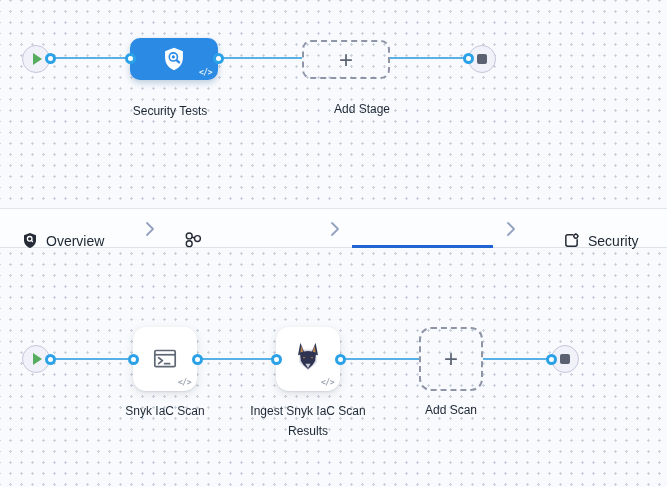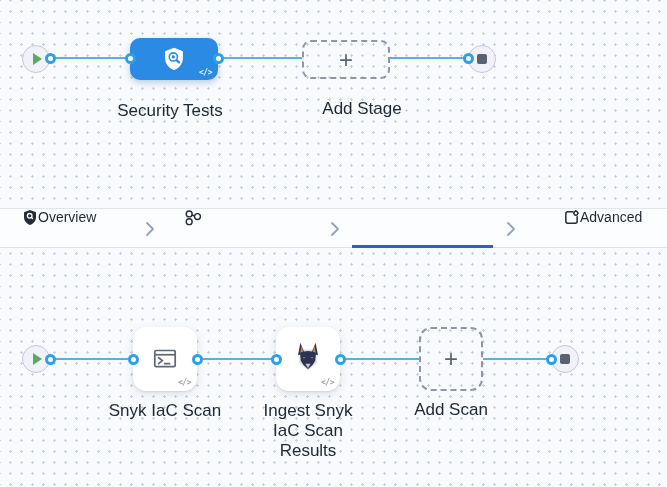--- a/index.html
+++ b/index.html
@@ -44,31 +44,31 @@
     display:flex; align-items:center; justify-content:center; cursor:pointer;
   }
   .plus-glyph { font-size:24px; font-weight:300; color:#5c6474; line-height:1; }
   .code-badge {
     position:absolute; font-size:8px; font-weight:700; letter-spacing:-.5px;
     font-family:"DejaVu Sans Mono", monospace;
   }
   .code-badge.on-blue { color:rgba(255,255,255,.9); right:6px; bottom:3px; }
   .code-badge.on-white { color:#99a0ac; right:6px; bottom:4px; }
   .node-label {
-    position:absolute; text-align:center; font-size:17px; font-weight:500;
+    position:absolute; text-align:center; font-size:12px; font-weight:500;
     color:#1e2834; line-height:20px; z-index:2;
   }
   
   .tabbar {
     position:absolute; left:0; top:208px; width:667px; height:40px;
     background:#fcfdfe; border-top:1px solid #e2e5ea; border-bottom:1px solid #dfe2e7;
     z-index:5;
   }
   .tab {
-    position:absolute; top:0; height:40px; display:flex; align-items:flex-start; gap:0;
+    position:absolute; top:0; height:40px; display:flex; align-items:flex-end; gap:8px;
     font-size:14px; color:#1d2734; cursor:pointer;
   }
   .tab.active { font-weight:700; color:#121a24; }
   .tab-underline {
     position:absolute; left:352px; bottom:-1px; width:141px; height:3px;
     background:#2065d2; z-index:6;
   }
   .tab-sep { position:absolute; top:12px; z-index:6; }
   svg { display:block; }
 </style>
@@ -160,21 +160,21 @@
     </span>
 
     <div class="tab" style="left:563px;">
       <span>
         <svg width="17" height="17" viewBox="0 0 18 18">
           <path d="M10.5 3 H5 C3.9 3 3 3.9 3 5 V13 C3 14.1 3.9 15 5 15 H13 C14.1 15 15 14.1 15 13 V8.2" fill="none" stroke="#262c37" stroke-width="1.6" stroke-linecap="round"></path>
           <circle cx="13.6" cy="4.4" r="2" fill="none" stroke="#262c37" stroke-width="1.4"></circle>
           <path d="M13.6 1.4 v1.2 M13.6 6.2 v1.2 M10.6 4.4 h1.2 M15.4 4.4 h1.2" stroke="#262c37" stroke-width="1.2"></path>
         </svg>
       </span>
-      <span>Advanced</span>
+      <span>Security</span>
     </div>
   </div>
 
   <div>
     <div class="edge" style="left:50px; top:358px; width:83px;"></div>
     <div class="edge" style="left:197px; top:358px; width:79px;"></div>
     <div class="edge" style="left:340px; top:358px; width:79px;"></div>
     <div class="edge" style="left:483px; top:358px; width:68px;"></div>
 
     <div class="terminal-node" style="left:22px; top:345px;">

